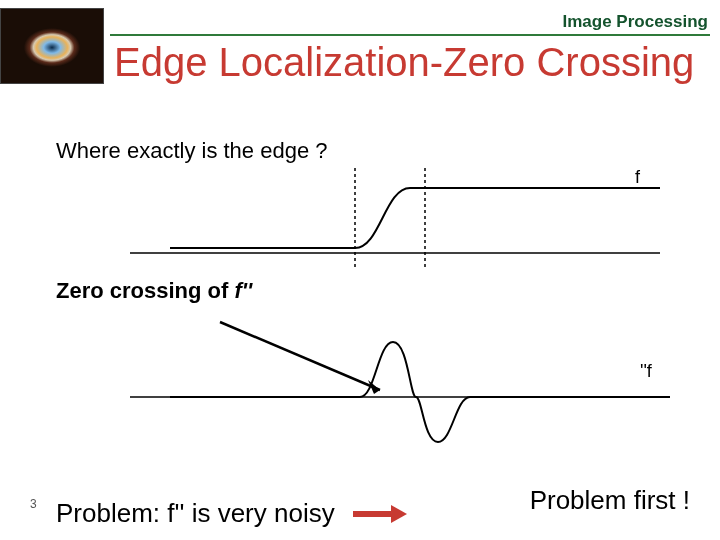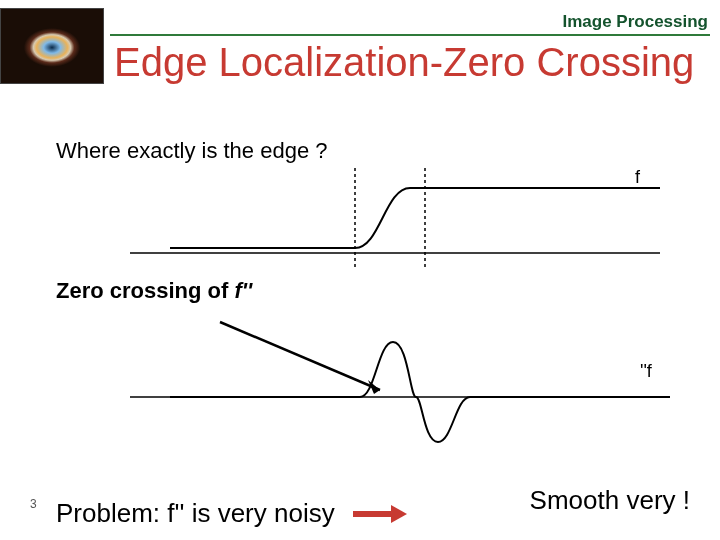--- a/index.html
+++ b/index.html
@@ -165,13 +165,13 @@
   <text x="510" y="65" class="flabel">''f</text>
 </svg>
 
 <div class="slide-num">3</div>
 
 <div class="problem-row">
   <span class="problem-text">Problem: f'' is very noisy</span>
   <span class="arrow"></span>
 </div>
 
-<div class="smooth-text">Smooth very !</div>
+<div class="smooth-text">Problem first !</div>
 
 </body></html>

